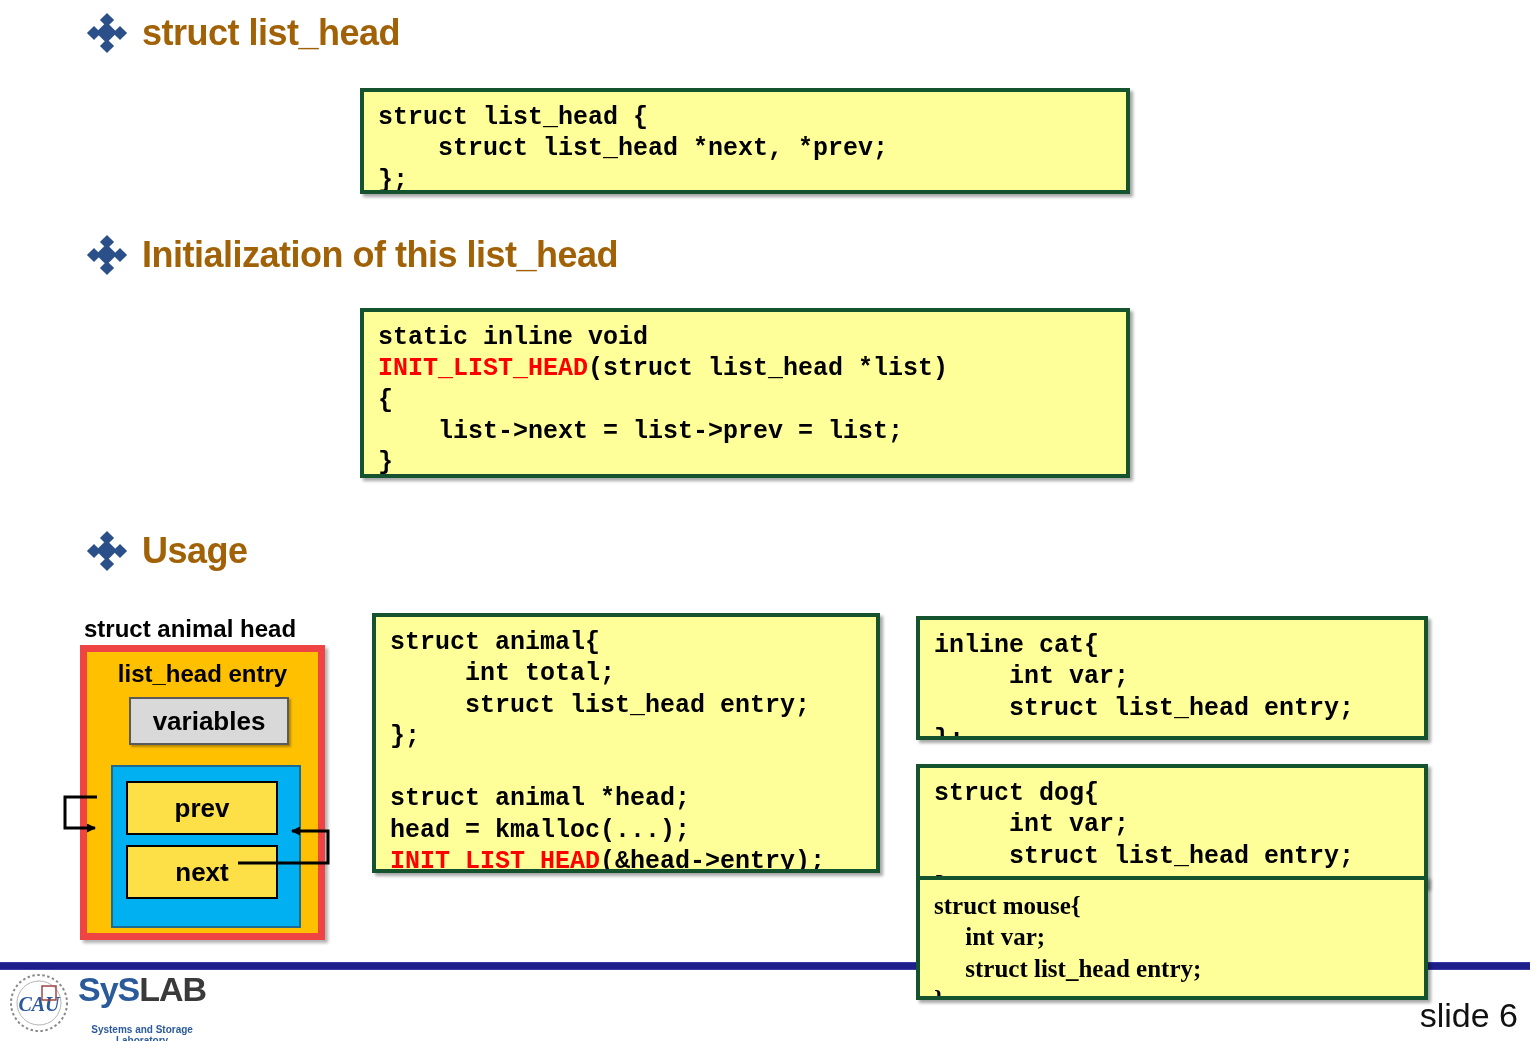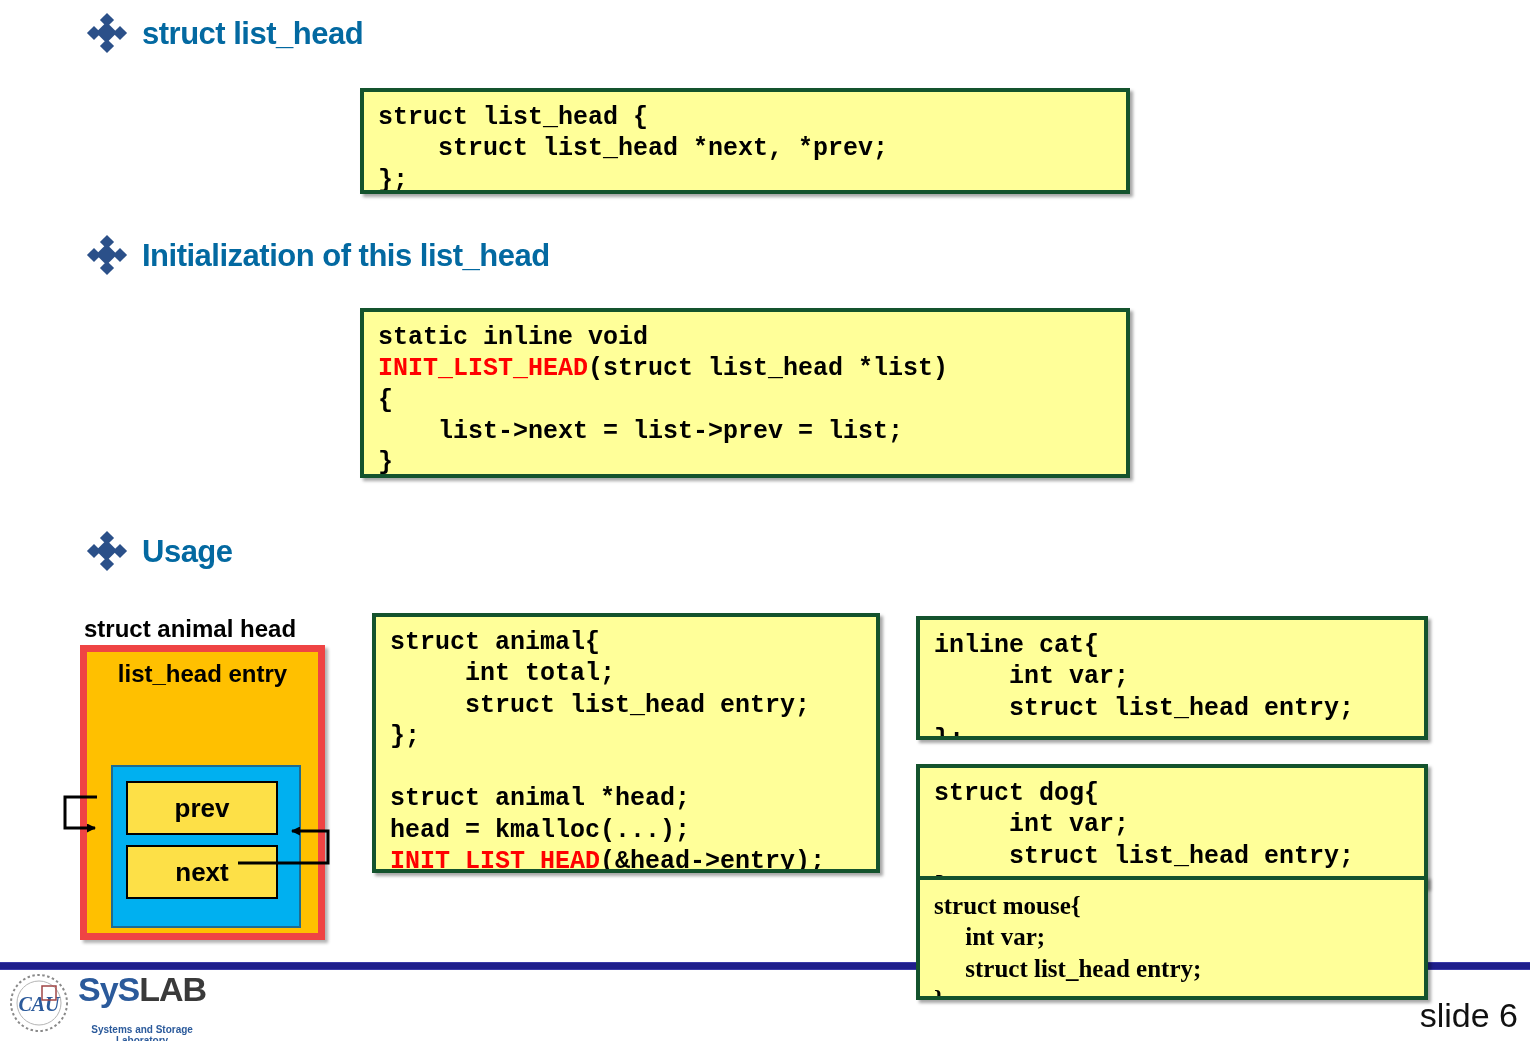--- a/index.html
+++ b/index.html
@@ -54,25 +54,25 @@
     width: 10px; height: 10px;
     left: 14px; top: 1px;
     transform: rotate(45deg);
   }
   .bullet-diamond i.b {
     width: 10px; height: 10px;
     left: 14px; top: 27px;
     transform: rotate(45deg);
   }
   .heading-text {
-    font-size: 31px;
+    font-size: 36px;
     font-weight: bold;
     letter-spacing: -0.5px;
     line-height: 1;
-    color: #0369a1;
+    color: #a16207;
   }
 
   
   .codebox {
     position: absolute;
     background: #FFFF99;
     border: 4px solid #14532d;
     box-shadow: 3px 3px 3px rgba(0,0,0,0.35);
     box-sizing: border-box;
     padding: 10px 14px;
@@ -264,20 +264,21 @@
   <span class="heading-text">Usage</span>
 </div>
 
 <div id="usage-diagram">
 
   <div class="diagram-caption">struct animal head</div>
 
   <div class="outer-orange">
     <div class="entry-label">list_head entry</div>
 
+    <div class="variables-box">variables</div>
 
     <div class="cyan-outer">
       <div class="ptr-box ptr-prev">prev</div>
       <div class="ptr-box ptr-next">next</div>
     </div>
   </div>
 
   <svg width="290" height="330" style="position:absolute;left:0;top:0;pointer-events:none;">
     <defs>
       <marker id="arrR" markerWidth="9" markerHeight="9" refX="8" refY="4.5" orient="auto" markerUnits="userSpaceOnUse">

